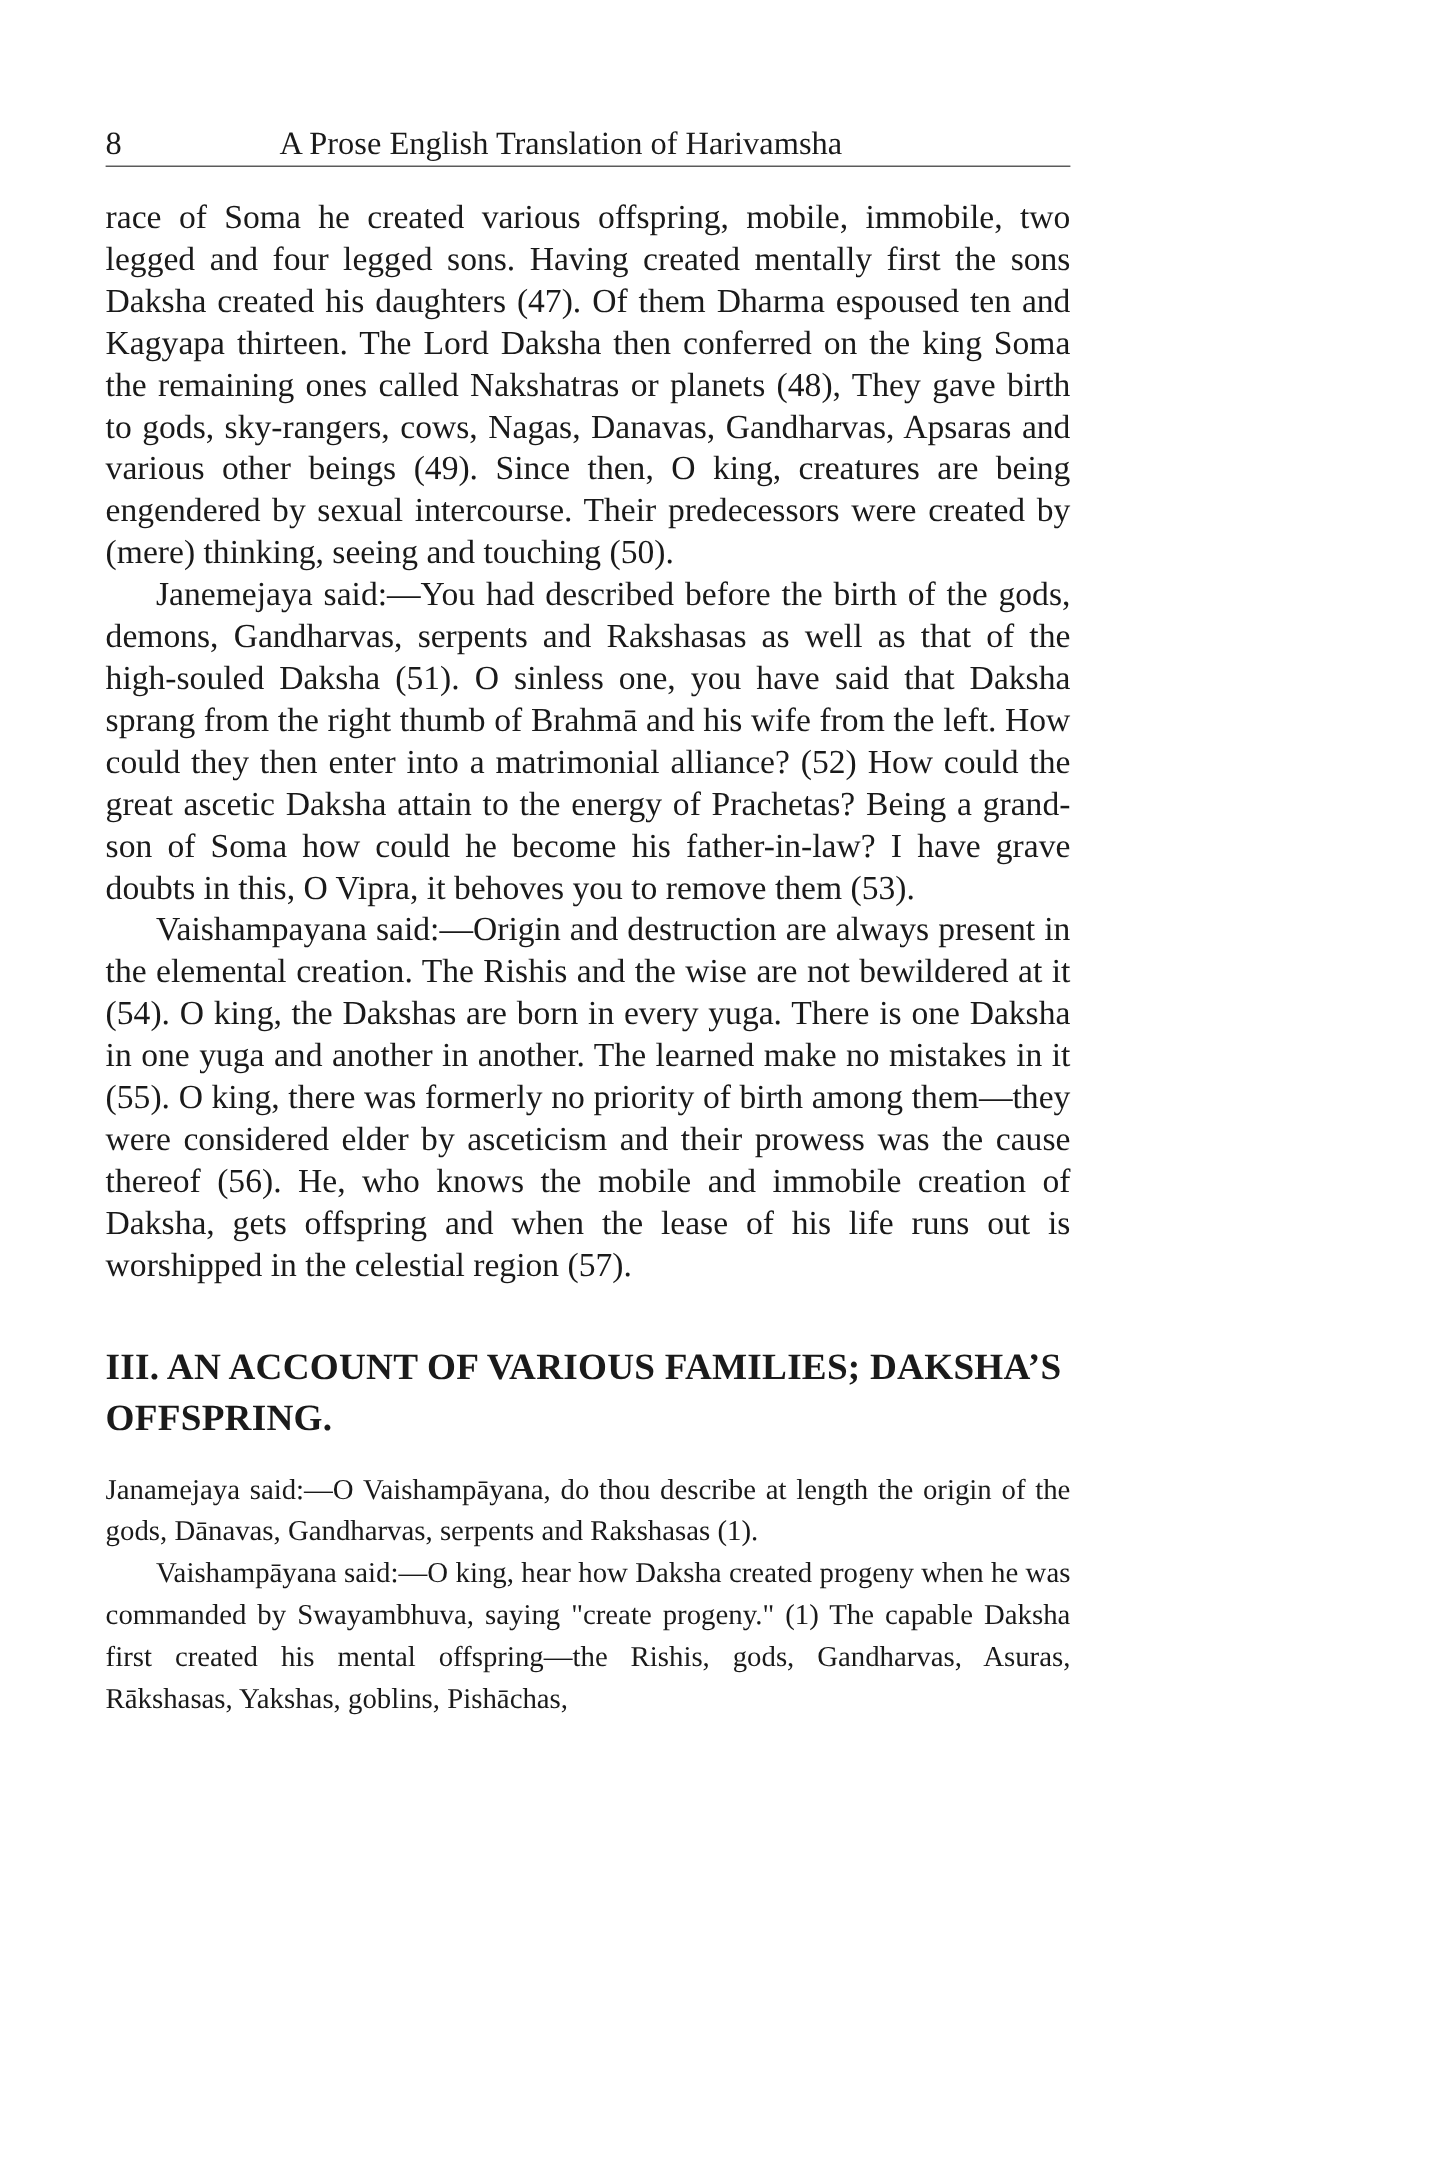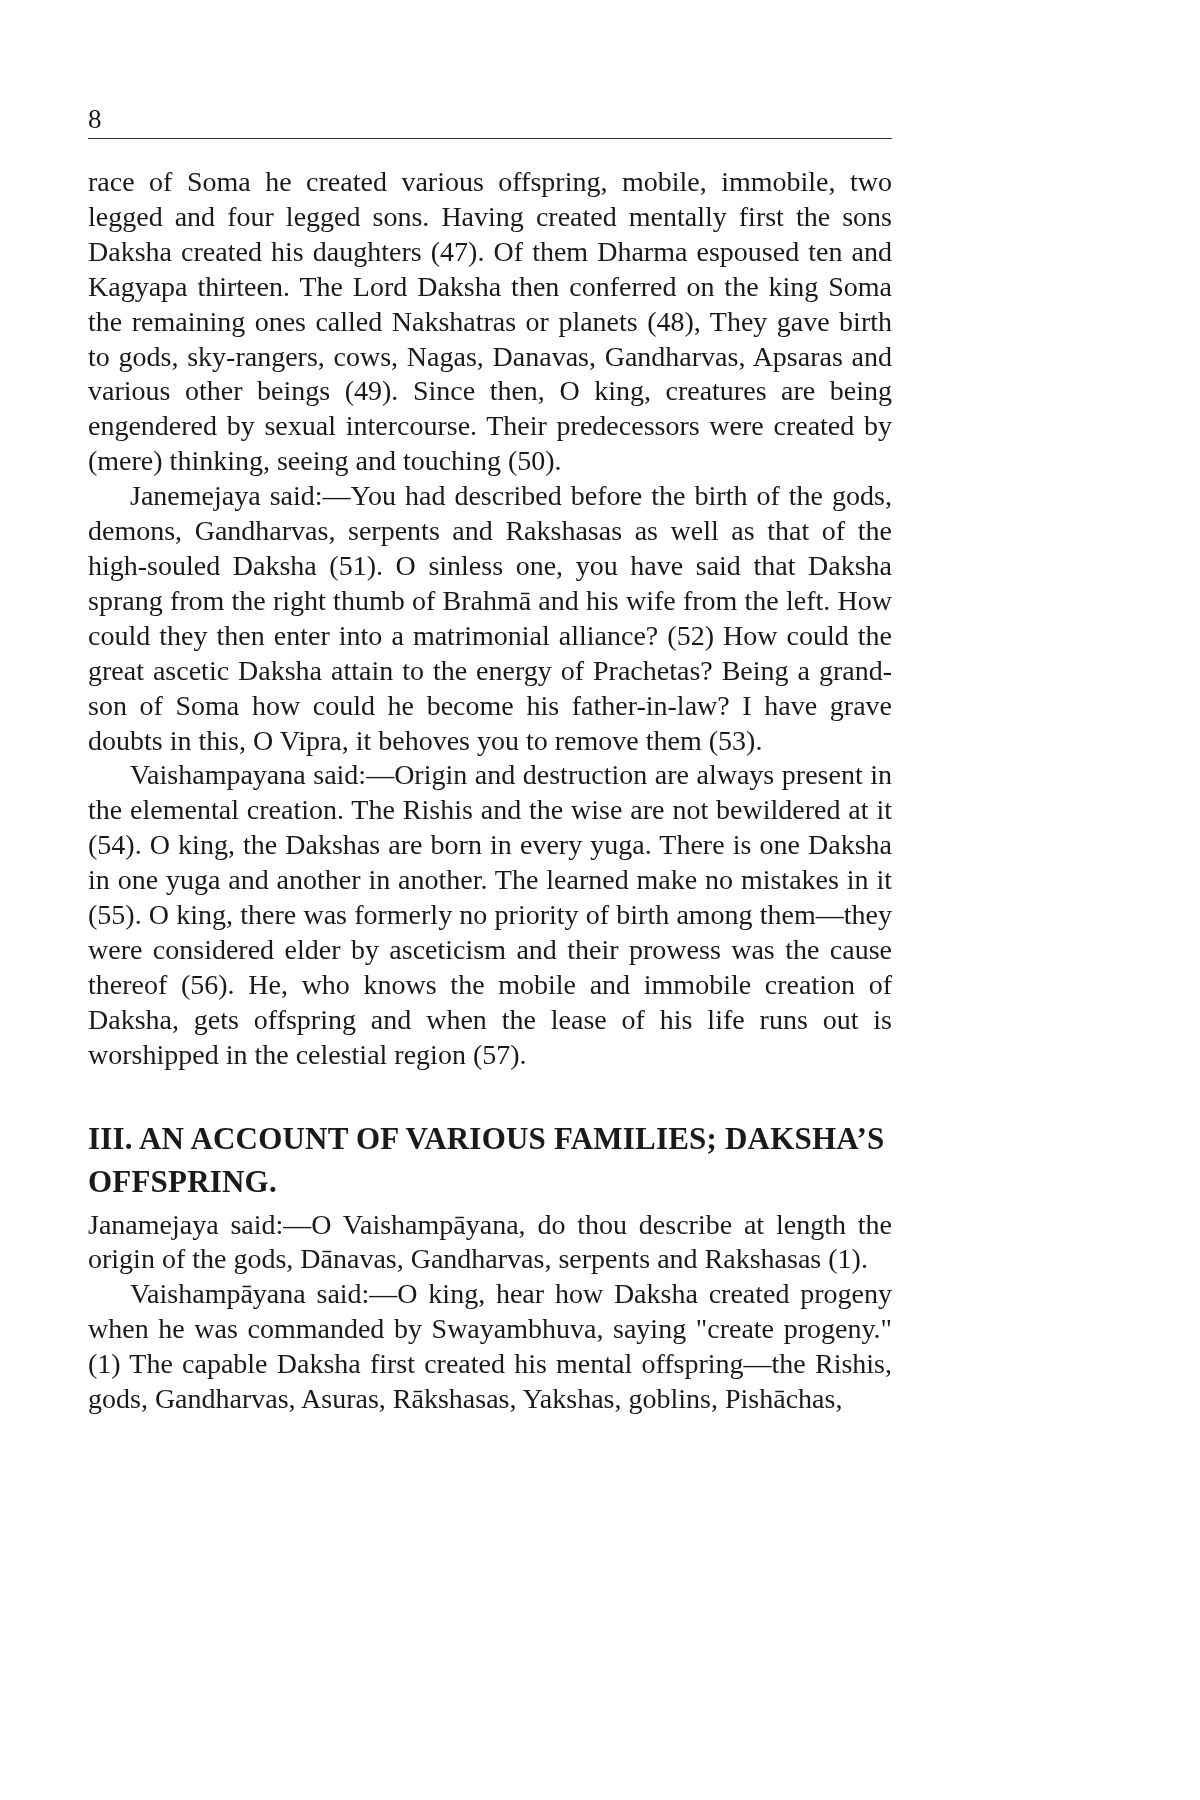--- a/index.html
+++ b/index.html
@@ -43,46 +43,47 @@
       hyphens: auto;
     }
     .body p {
       margin: 0;
       text-indent: 42px;
     }
     .body p.noindent {
       text-indent: 0;
     }
     .chapter-heading {
-      margin: 44px 0 5px 0;
+      margin: 44px 0 22px 0;
       font-size: 31px;
       line-height: 43px;
       font-weight: bold;
       text-align: left;
       letter-spacing: 0.2px;
     }
     .section2 {
-      font-size: 28px;
+      font-size: 24px;
       line-height: 34.9px;
       text-align: justify;
     }
     .section2 p {
       margin: 0;
       text-indent: 42px;
     }
     .section2 p.noindent {
       text-indent: 0;
     }
   </style>
 </head>
 <body>
 
 <div class="page">
   <div class="running-head">
     <span class="page-number">8</span>
+    <span class="running-title">A Prose English Translation of Harivamsha</span>
   </div>
 
   <div class="body">
     <p class="noindent">race of Soma he created various offspring, mobile, immobile, two legged and four legged sons. Having created mentally first the sons Daksha created his daughters (47). Of them Dharma espoused ten and Kagyapa thirteen. The Lord Daksha then conferred on the king Soma the remaining ones called Nakshatras or planets (48), They gave birth to gods, sky-rangers, cows, Nagas, Danavas, Gandharvas, Apsaras and various other beings (49). Since then, O king, creatures are being engendered by sexual intercourse. Their predecessors were created by (mere) thinking, seeing and touching (50).</p>
     <p>Janemejaya said:—You had described before the birth of the gods, demons, Gandharvas, serpents and Rakshasas as well as that of the high-souled Daksha (51). O sinless one, you have said that Daksha sprang from the right thumb of Brahmā and his wife from the left. How could they then enter into a matrimonial alliance? (52) How could the great ascetic Daksha attain to the energy of Prachetas? Being a grand-son of Soma how could he become his father-in-law? I have grave doubts in this, O Vipra, it behoves you to remove them (53).</p>
     <p>Vaishampayana said:—Origin and destruction are always present in the elemental creation. The Rishis and the wise are not bewildered at it (54). O king, the Dakshas are born in every yuga. There is one Daksha in one yuga and another in another. The learned make no mistakes in it (55). O king, there was formerly no priority of birth among them—they were considered elder by asceticism and their prowess was the cause thereof (56). He, who knows the mobile and immobile creation of Daksha, gets offspring and when the lease of his life runs out is worshipped in the celestial region (57).</p>
   </div>
 
   <h2 class="chapter-heading">III. AN ACCOUNT OF VARIOUS FAMILIES; DAKSHA’S OFFSPRING.</h2>
 

